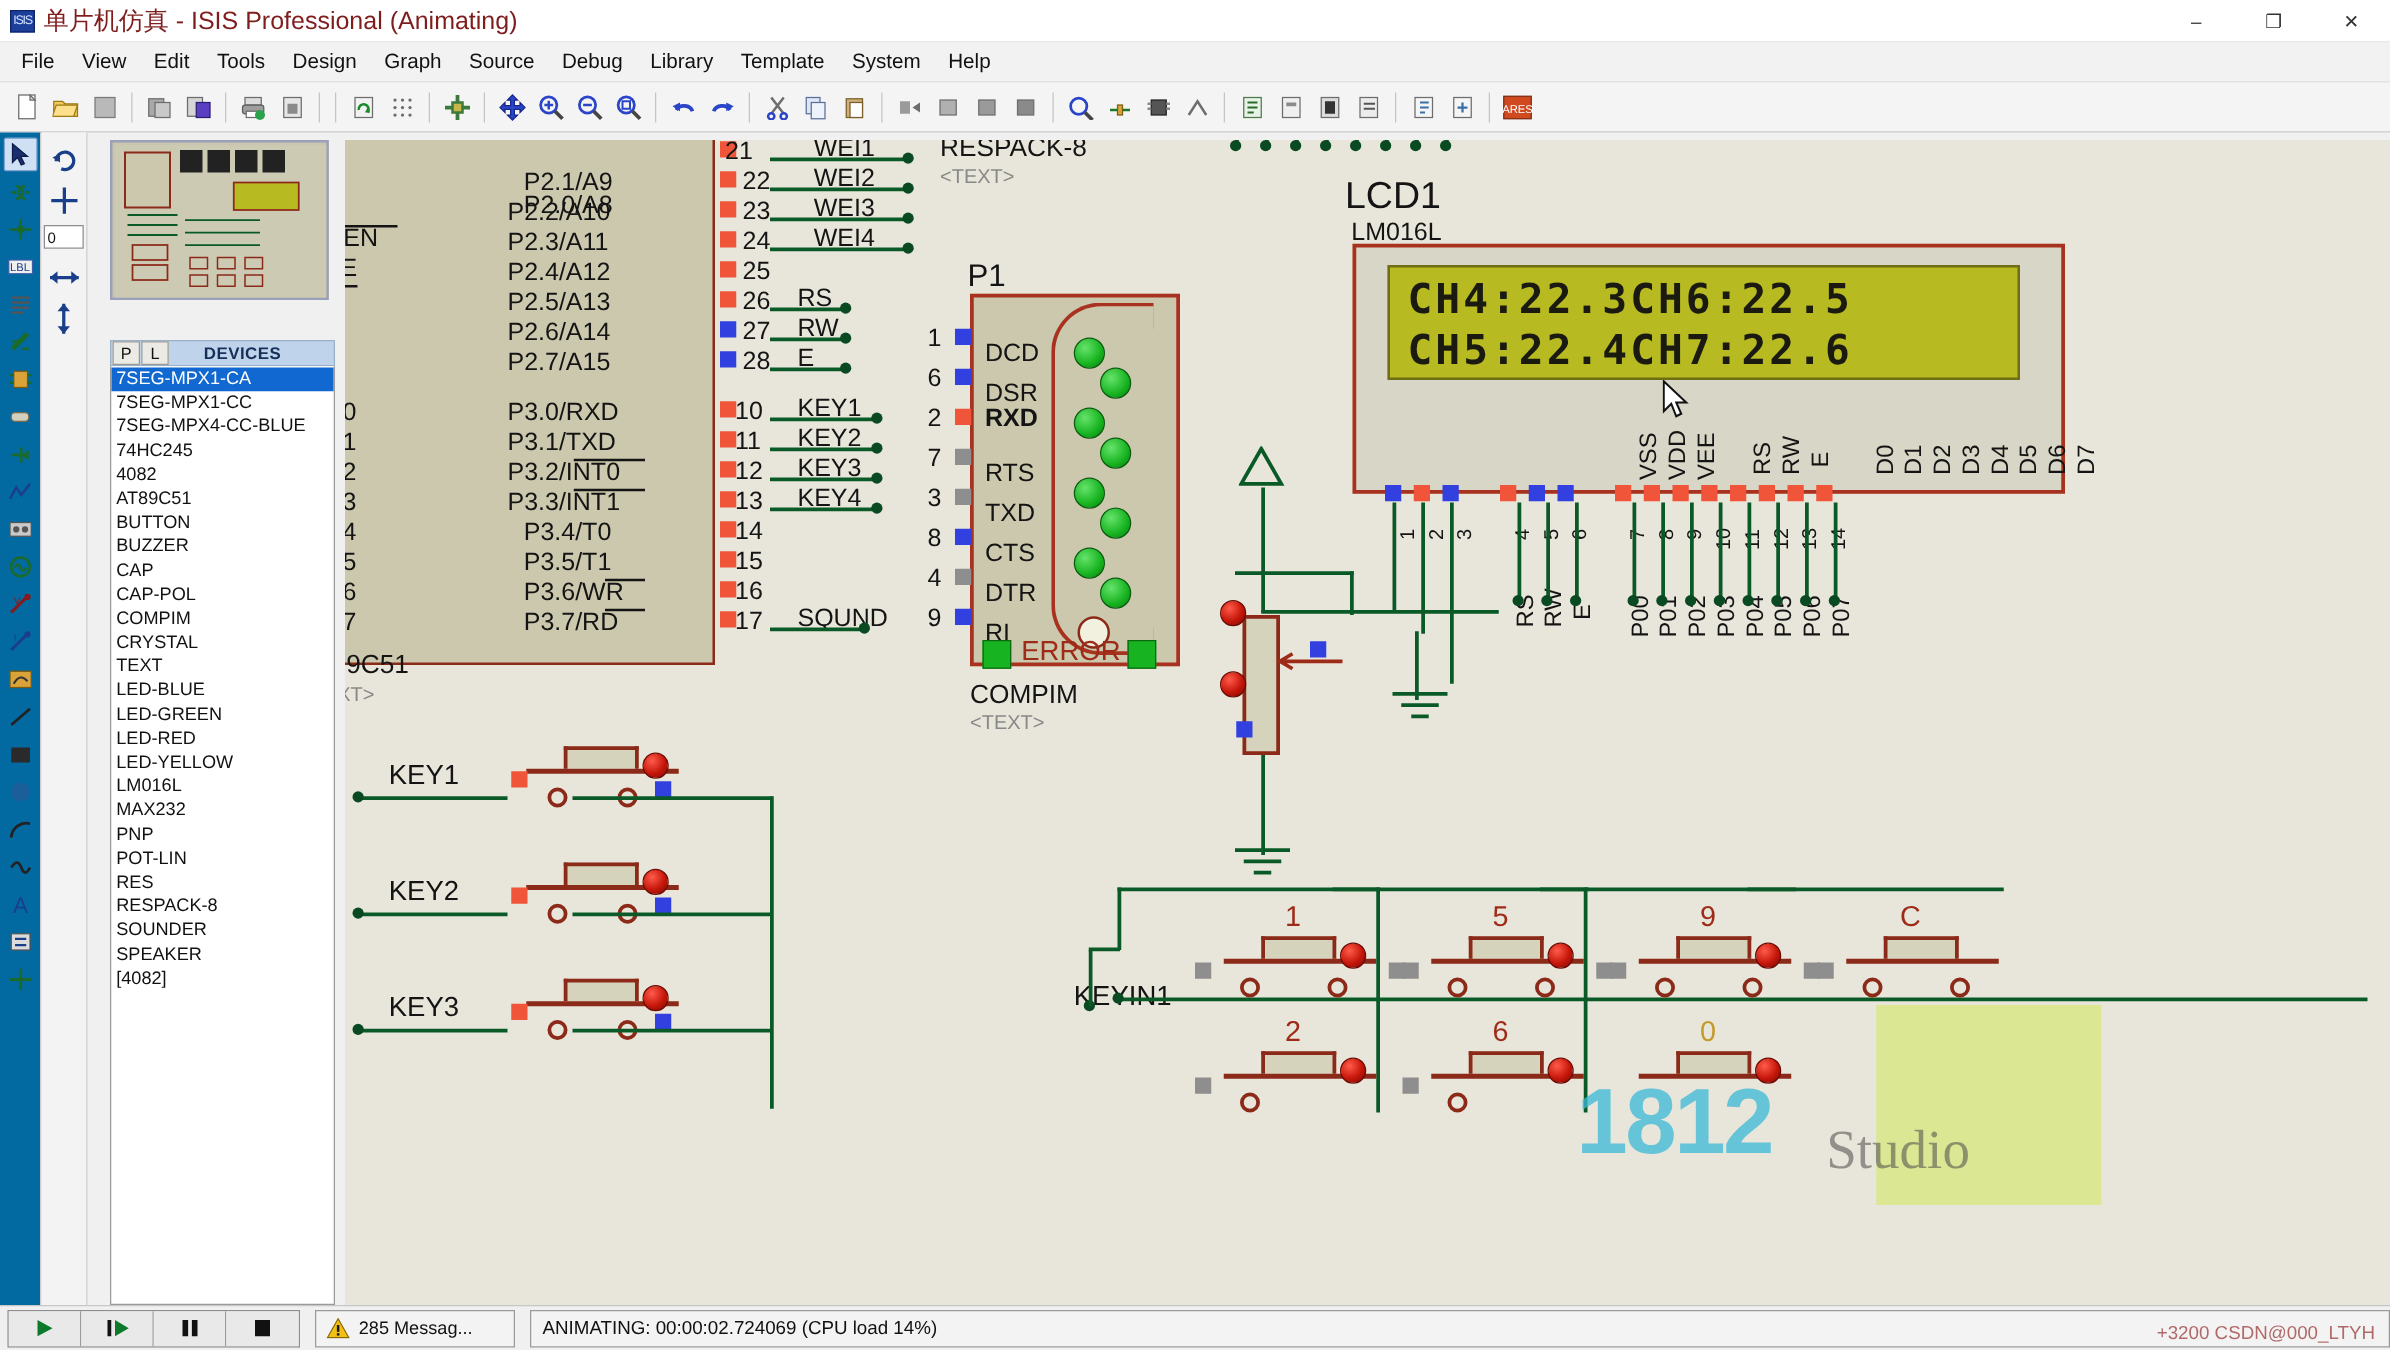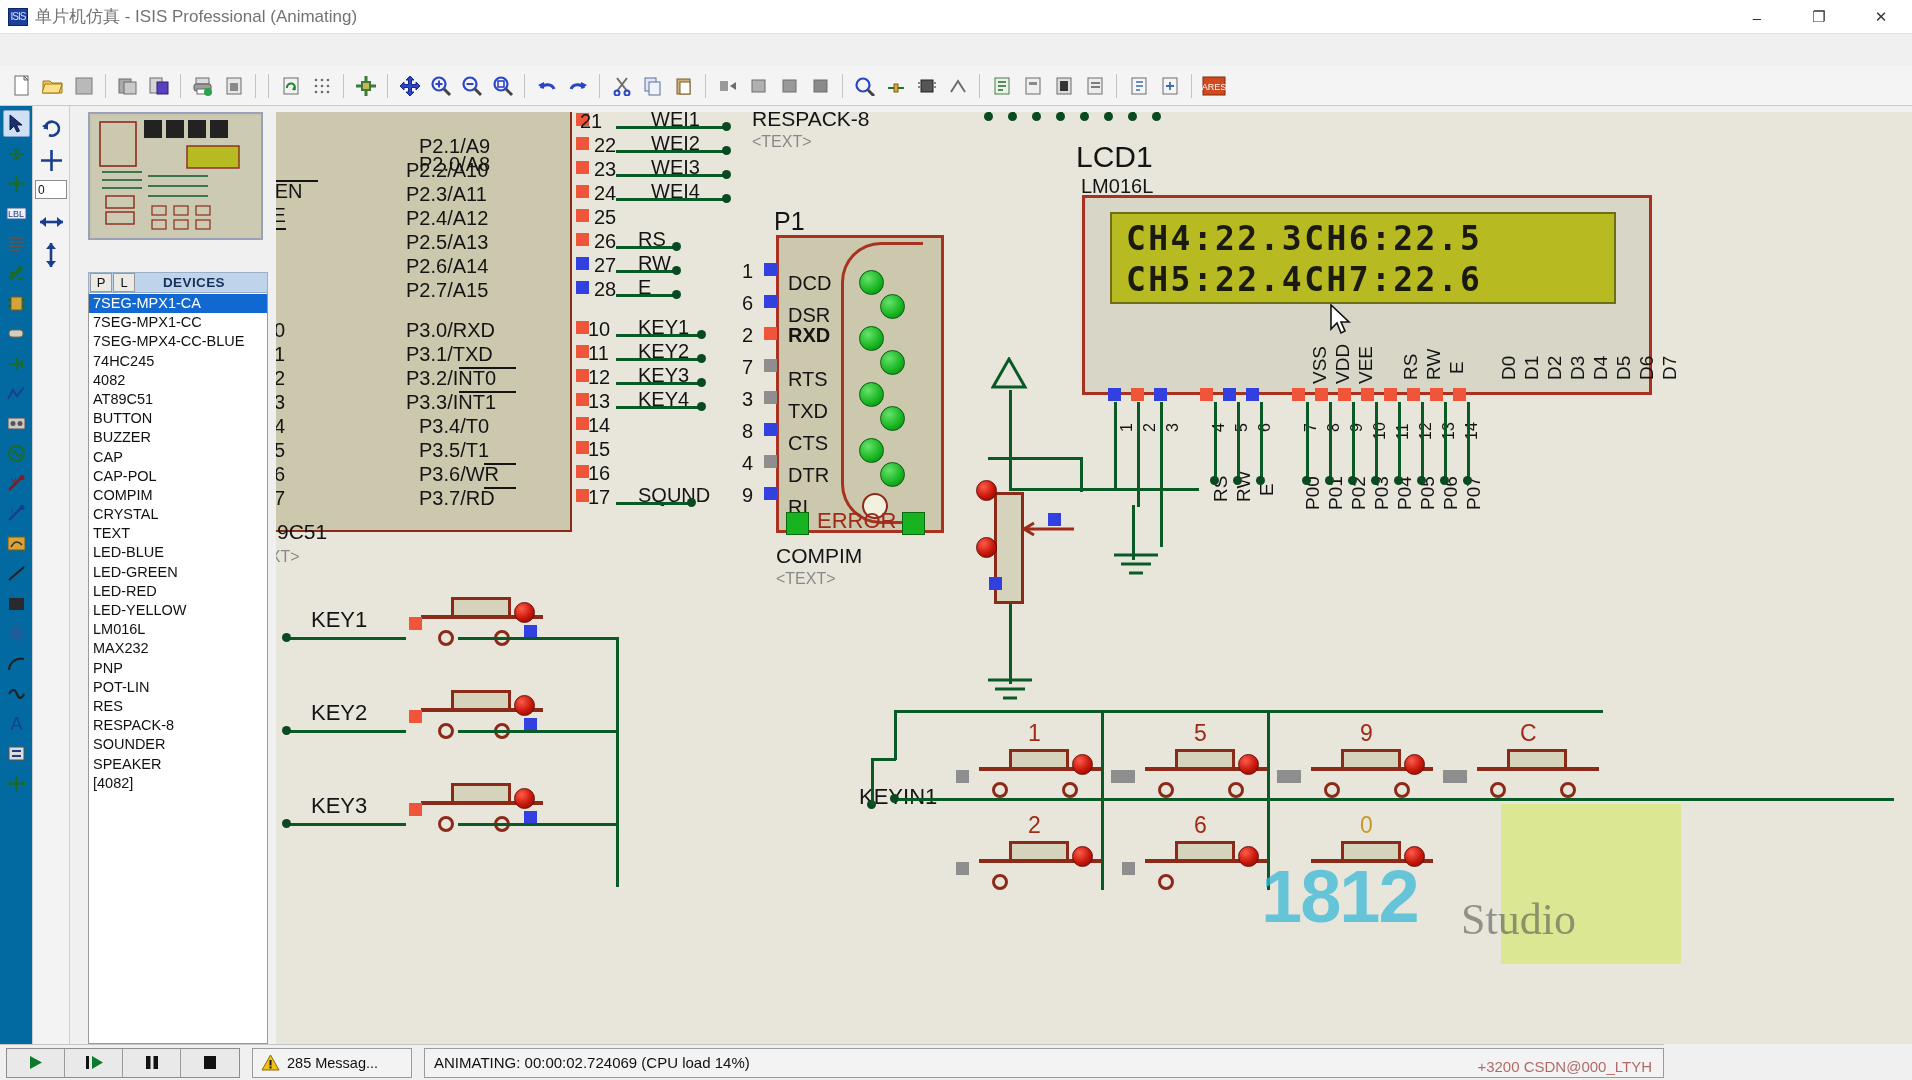--- a/index.html
+++ b/index.html
@@ -18,21 +18,21 @@
     background:#ffffff; display:flex; align-items:center;
     border-bottom:1px solid #e2e2e2;
   }
   .app-icon{
     width:20px;height:18px;margin-left:8px;margin-right:7px;
     background:#1b3f9b; border:1px solid #0d2466; position:relative;
     display:flex;align-items:center;justify-content:center;
     font-size:10px;color:#cfe0ff;font-family:"Liberation Sans",sans-serif;
     letter-spacing:-1px;
   }
-  .title-text{ font-size:17px; color:#737373; }
+  .title-text{ font-size:20px; color:#7f1d1d; }
   .win-btns{ position:absolute; right:0; top:0; height:34px; display:flex; }
   .win-btn{ width:62px;height:34px;display:flex;align-items:center;justify-content:center;
             font-size:15px;color:#333; }
 
   
   .menubar{
     position:absolute; left:0; top:34px; width:1912px; height:32px;
     background:#f2f2f2; display:flex; align-items:center; padding-left:6px;
     border-bottom:1px solid #dcdcdc;
   }
@@ -141,21 +141,21 @@
 
   
   .wm{ position:absolute; pointer-events:none; }
   .wm-1812{ font-size:74px; font-weight:bold; color:#3bb9d8; opacity:.75;
             font-family:"Liberation Sans",sans-serif; letter-spacing:-2px; }
   .wm-studio{ font-size:44px; color:#4b4b4b; opacity:.55; font-family:"Liberation Serif",serif;}
   .wm-green{ position:absolute; background:#cfe85a; opacity:.55; }
 
   
   .statusbar{
-    position:absolute; left:0; bottom:0; width:1664px; height:36px;
+    position:absolute; left:0; bottom:0; width:1912px; height:36px;
     background:#f0f0f0; border-top:1px solid #c7c7c7; display:flex; align-items:center; padding-left:6px;
   }
   .anim-btns{ display:flex; border:1px solid #8d8d8d; background:#dcdcdc; height:30px; }
   .anim-btn{ width:58px;height:28px;background:#e9e9e9;border-right:1px solid #9b9b9b;
              display:flex;align-items:center;justify-content:center; }
   .anim-btn:last-child{ border-right:none; }
   .msg-pane{ margin-left:12px;height:30px;min-width:160px;border:1px solid #9b9b9b;background:#f3f3f3;
              display:flex;align-items:center;padding:0 8px;gap:7px;font-size:14.5px;color:#111;}
   .stat-pane{ margin-left:12px;height:30px;flex:1;border:1px solid #9b9b9b;background:#f3f3f3;
               display:flex;align-items:center;padding:0 9px;font-size:15px;color:#111;}
@@ -170,20 +170,34 @@
   <div class="titlebar">
     <div class="app-icon">ISIS</div>
     <div class="title-text">单片机仿真 - ISIS Professional (Animating)</div>
     <div class="win-btns">
       <div class="win-btn">–</div>
       <div class="win-btn">❐</div>
       <div class="win-btn close">✕</div>
     </div>
   </div>
 
+  <div class="menubar">
+    <div class="menu-item">File</div>
+    <div class="menu-item">View</div>
+    <div class="menu-item">Edit</div>
+    <div class="menu-item">Tools</div>
+    <div class="menu-item">Design</div>
+    <div class="menu-item">Graph</div>
+    <div class="menu-item">Source</div>
+    <div class="menu-item">Debug</div>
+    <div class="menu-item">Library</div>
+    <div class="menu-item">Template</div>
+    <div class="menu-item">System</div>
+    <div class="menu-item">Help</div>
+  </div>
 
   <div class="toolbar">
     <div class="tb-btn">
       <svg width="20" height="22">
           <rect x="3" y="1" width="13" height="19" fill="#fff" stroke="#6a6a6a"></rect>
           <path d="M12 1 L16 5 L12 5 Z" fill="#d8d8d8" stroke="#6a6a6a"></path>
         </svg>
       </div>
     <div class="tb-btn">
       <svg width="22" height="20">

